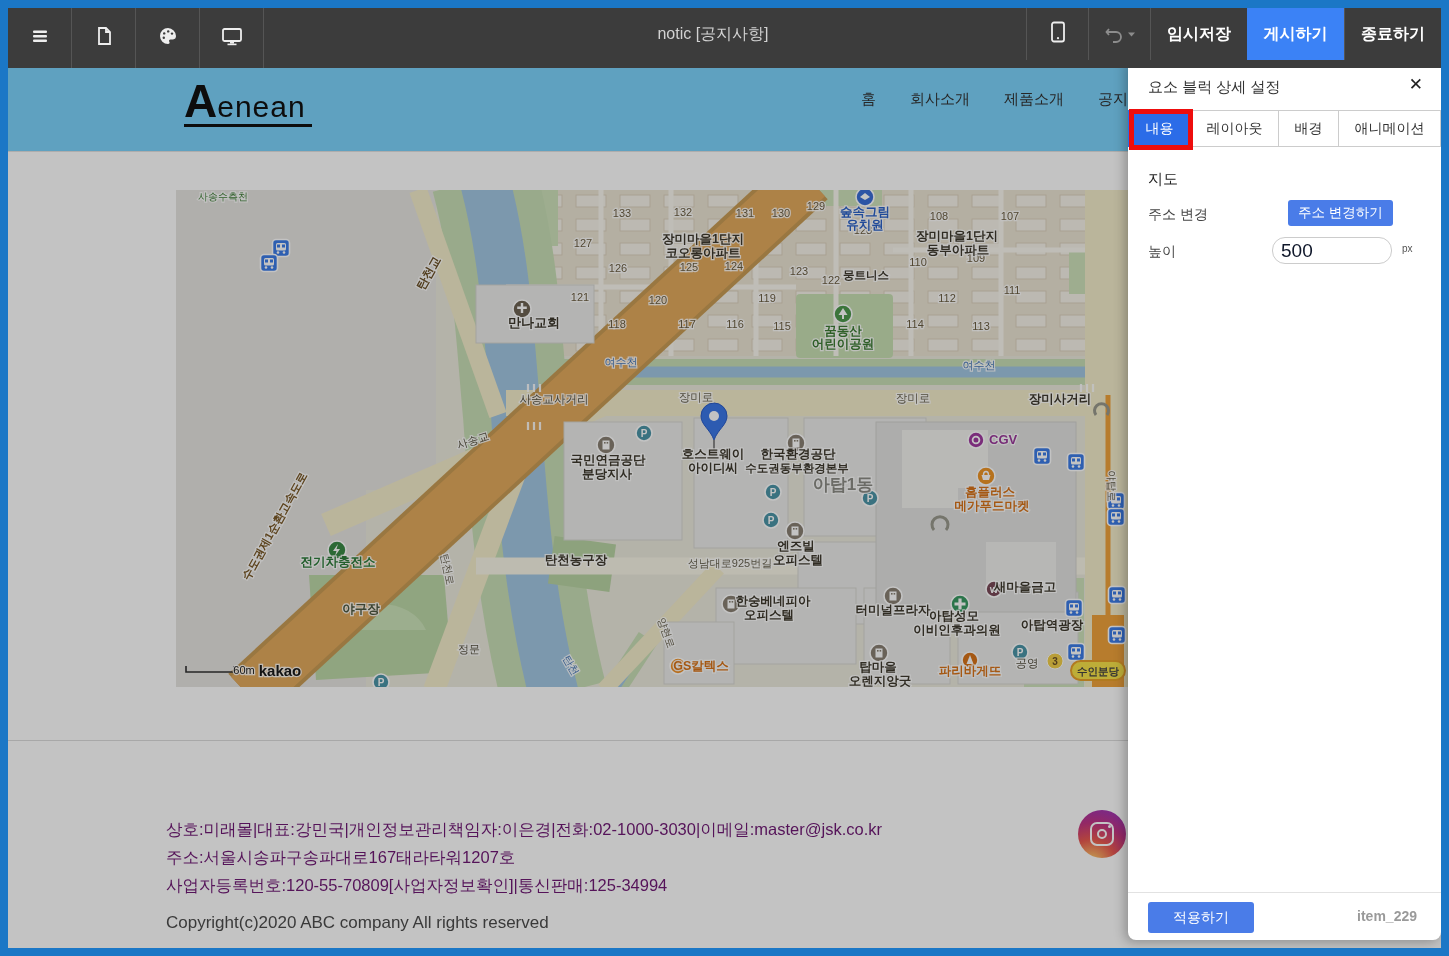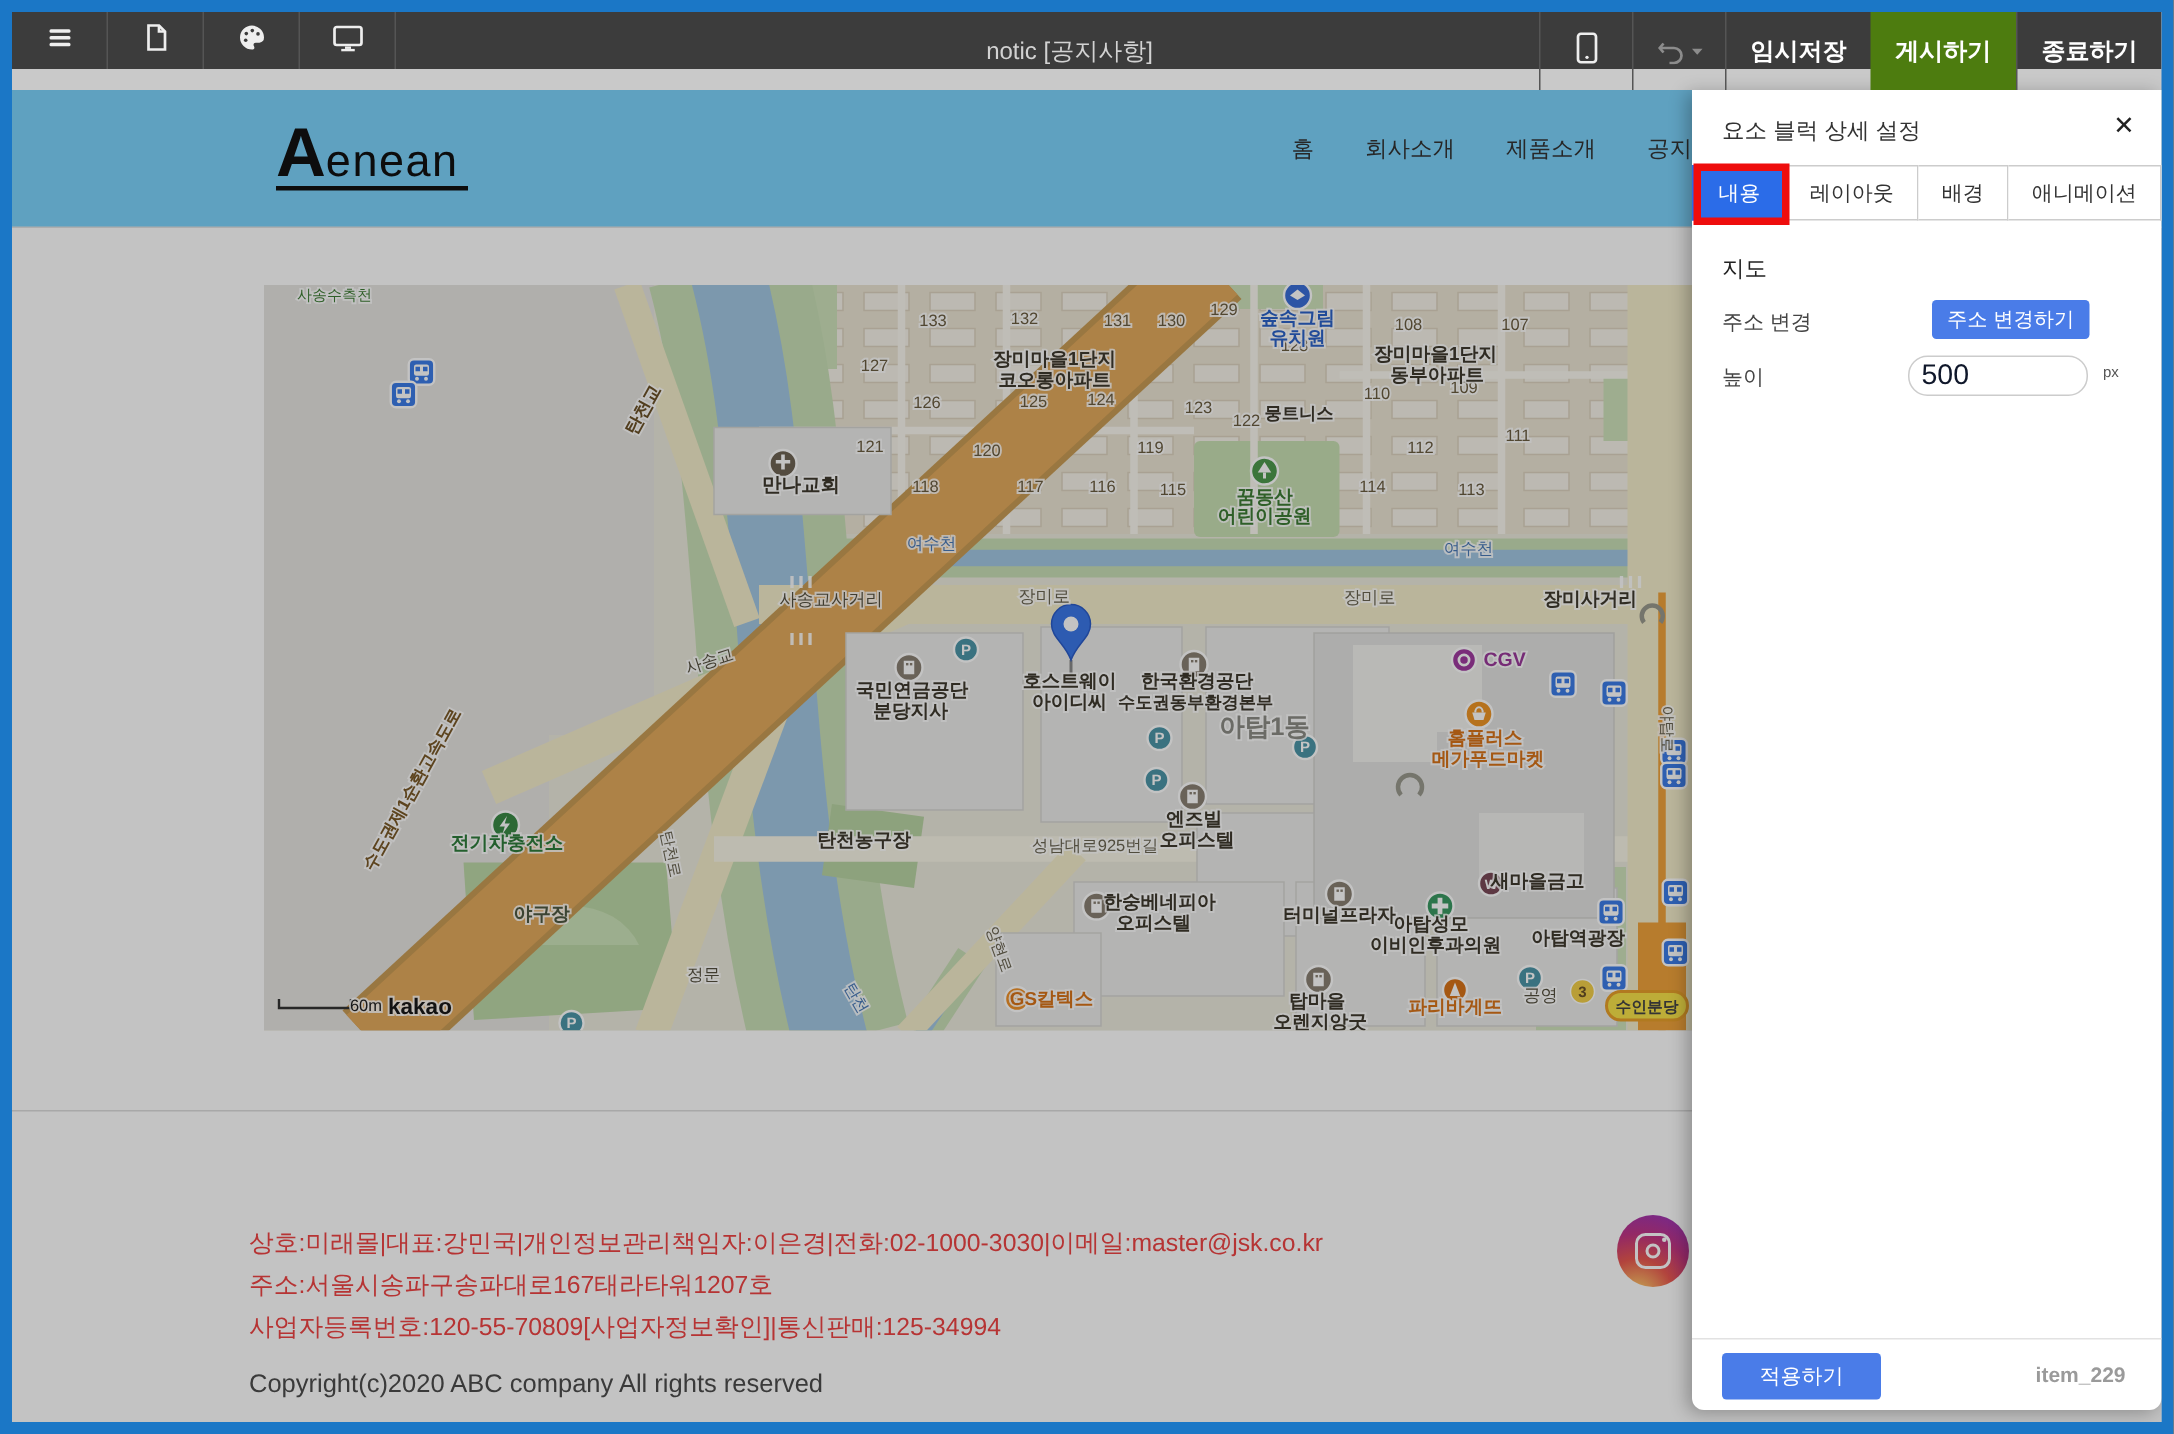--- a/index.html
+++ b/index.html
@@ -1,43 +1,43 @@
 <!DOCTYPE html>
 <html><head>
 <meta charset="utf-8">
 <style>
   html,body{margin:0;padding:0;background:#666;}
   *{box-sizing:border-box;font-family:"Liberation Sans","DejaVu Sans",sans-serif;}
   .screen{position:relative;width:1449px;height:956px;background:#1b77c6;overflow:hidden;}
   .desktop{position:absolute;left:8px;top:8px;width:1433px;height:940px;background:#c9c9c9;overflow:hidden;}
 
   
-  .toolbar{position:absolute;left:0;top:0;width:1433px;height:38px;background:#3c3c3c;display:flex;align-items:stretch;z-index:50;}
+  .toolbar{position:absolute;left:0;top:0;width:1433px;height:60px;background:#3c3c3c;display:flex;align-items:stretch;z-index:50;}
   .tb-cell{width:64px;display:flex;align-items:center;justify-content:center;border-right:1px solid #555;cursor:pointer;}
   .tb-title{position:absolute;left:0;top:0;width:1410px;height:52px;display:flex;align-items:center;justify-content:center;color:#d2d2d2;font-size:16px;pointer-events:none;}
   .tb-right{position:absolute;right:0;top:0;height:52px;display:flex;align-items:stretch;}
   .tb-rcell{width:62px;display:flex;align-items:center;justify-content:center;border-left:1px solid #555;}
   .tb-btn{width:97px;display:flex;align-items:center;justify-content:center;color:#fff;font-size:16px;font-weight:600;border-left:1px solid #555;cursor:pointer;}
-  .tb-btn.blue{background:#4d7c0f;border-left:none;text-align:center;}
+  .tb-btn.blue{background:#3b82f6;border-left:none;text-align:center;}
   .undo-wrap{display:flex;align-items:center;gap:3px;opacity:.55;}
 
   
   .preview{position:absolute;left:0;top:52px;width:1433px;height:888px;background:#fff;}
   .site-header{position:absolute;left:0;top:0;width:1433px;height:92px;background:#7dd3fc;border-bottom:1px solid #e3e3e3;}
   .logo{position:absolute;left:176px;top:18px;color:#111;border-bottom:3px solid #111;padding-right:6px;line-height:1;}
   .logo .big{font-size:46px;font-weight:800;}
   .logo .rest{font-size:30px;font-weight:500;letter-spacing:1px;}
   .nav{position:absolute;right:313px;top:30px;display:flex;gap:34px;font-size:15px;color:#333;white-space:nowrap;}
   .nav span{cursor:pointer;}
 
   .map-wrap{position:absolute;left:168px;top:130px;width:1100px;height:497px;background:#eceade;overflow:hidden;}
   .map-wrap svg{display:block;}
 
   .divider{position:absolute;left:0;top:680px;width:1433px;height:1px;background:#dcdcdc;}
-  .footer-info{position:absolute;left:158px;top:755px;font-size:16.5px;color:#ef4444;line-height:28px;white-space:pre-line;}
+  .footer-info{position:absolute;left:158px;top:755px;font-size:16.5px;color:#701a75;line-height:28px;white-space:pre-line;}
   .copyright{position:absolute;left:158px;top:853px;font-size:17px;color:#4d4d4d;}
   .insta{position:absolute;left:1070px;top:750px;width:48px;height:48px;border-radius:50%;
     background:radial-gradient(circle at 28% 112%,#fdc468 8%,#e95950 38%,#c13584 64%,#9b36b7 92%);}
   .insta .cam{position:absolute;left:12px;top:12px;width:24px;height:24px;border:2.5px solid #fff;border-radius:7px;}
   .insta .lens{position:absolute;left:19px;top:19px;width:10px;height:10px;border:2.5px solid #fff;border-radius:50%;}
   .insta .dot{position:absolute;left:30px;top:15px;width:3px;height:3px;background:#fff;border-radius:50%;}
   .behind-sliver{position:absolute;left:1310px;top:884px;width:118px;height:5px;
     background:repeating-linear-gradient(90deg,#3a3a3a 0 7px,transparent 7px 12px);}
 
   .dim{position:absolute;left:0;top:52px;width:1433px;height:888px;background:rgba(0,0,0,.235);z-index:10;pointer-events:none;}

